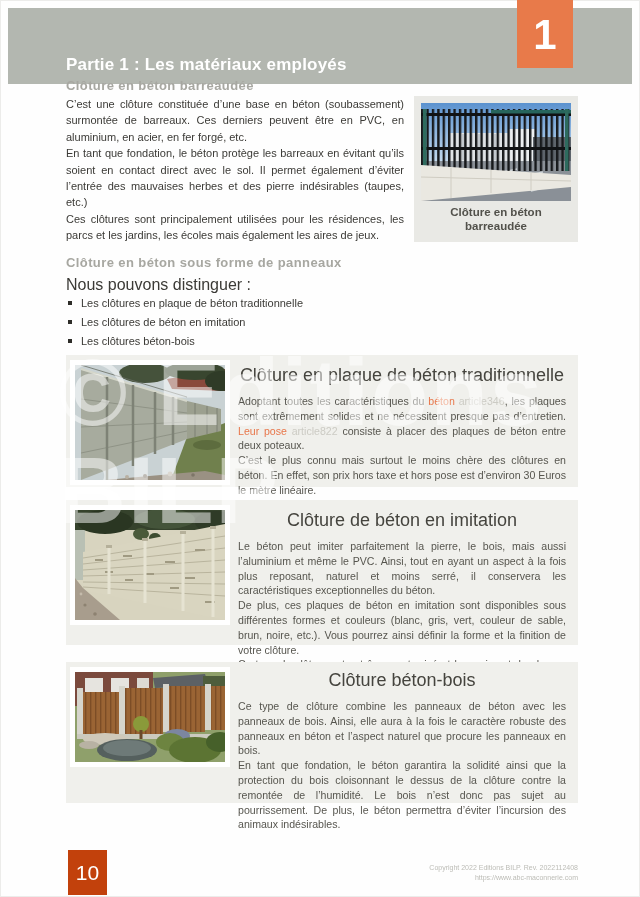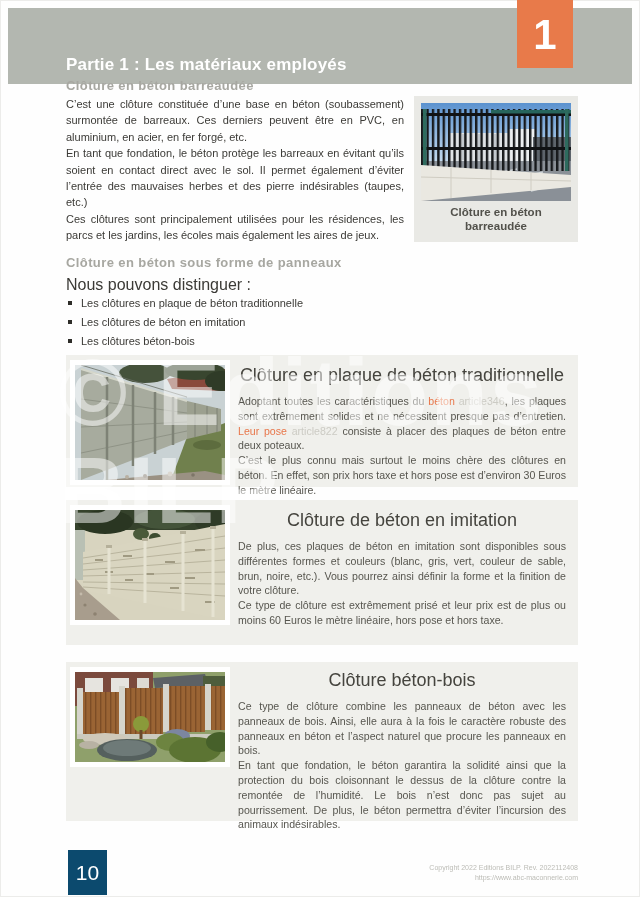--- a/index.html
+++ b/index.html
@@ -34,41 +34,41 @@
 
   .s2-intro { position:absolute; left:66px; top:276px; font-size:16px; color:#3b3a36; }
   .bullets { position:absolute; left:66px; top:297px; margin:0; padding:0; list-style:none; font-size:11px; color:#3b3a36; }
   .bullets li { margin:0 0 7px; padding-left:15px; position:relative; }
   .bullets li::before { content:""; position:absolute; left:2px; top:4px; width:4px; height:4px; background:#2e2d29; }
 
   
   .panel { position:absolute; left:66px; width:512px; background:#f0f0ec; box-sizing:border-box; }
   .panel-1 { top:355px; height:132px; }
   .panel-2 { top:500px; height:145px; }
-  .panel-3 { top:662px; height:159px; }
+  .panel-3 { top:662px; height:141px; }
   .panel-photo { position:absolute; left:4px; top:5px; background:#ffffff; padding:5px; }
   .panel-photo svg { display:block; }
   .panel-body { position:absolute; left:172px; top:10px; width:328px; }
   .panel-3 .panel-body { top:8px; }
   .panel-title { font-size:18px; font-weight:normal; color:#45443e; margin:0 0 8px;text-align:center; }
   .panel-text { font-size:10.6px; line-height:14.8px; color:#57564f; text-align:justify; }
   .panel-text p { margin:0; }
   .seg-link { color:#e8764a; }
   .seg-ref { color:#cccbc4; }
 
   
   .watermark {
     position:absolute; left:58px; top:344px; z-index:6; pointer-events:none;
     font-size:94px; font-weight:bold; line-height:1.04; letter-spacing:2px;
     color:rgba(255,255,255,0.5); white-space:pre-line;
   }
 
   
   .page-num {
-    position:absolute; left:68px; top:850px; width:39px; height:45px; background:#0c4a6e;
+    position:absolute; left:68px; top:850px; width:39px; height:45px; background:#c2410c;
     color:#ffffff; font-size:21px; display:flex; align-items:center; justify-content:center;
   }
   .footer-copy { position:absolute; right:62px; top:863px; text-align:right; font-size:7px; line-height:9.5px; color:#bcbcb6; }
   .footer-copy .url { display:block; }
 </style>
 </head>
 <body>
 
 <div class="page">
 
@@ -178,20 +178,21 @@
           <rect x="135" y="16" width="6" height="3" fill="#b5b09a"></rect>
         <polygon points="0,68 8,78 45,110 0,110" fill="#a89d8d"></polygon>
         <circle cx="10" cy="95" r="1.6" fill="#8d8271"></circle>
           <circle cx="20" cy="104" r="1.8" fill="#8d8271"></circle>
           <circle cx="6" cy="84" r="1.4" fill="#c4bbab"></circle>
       </svg>
     </div>
     <div class="panel-body">
       <h3 class="panel-title">Clôture de béton en imitation</h3>
       <div class="panel-text">
+        <p>Le béton peut imiter parfaitement la pierre, le bois, mais aussi l’aluminium et même le PVC. Ainsi, tout en ayant un aspect à la fois plus reposant, naturel et moins serré, il conservera les caractéristiques exceptionnelles du béton.</p>
         <p>De plus, ces plaques de béton en imitation sont disponibles sous différentes formes et couleurs (blanc, gris, vert, couleur de sable, brun, noire, etc.). Vous pourrez ainsi définir la forme et la finition de votre clôture.</p>
         <p>Ce type de clôture est extrêmement prisé et leur prix est de plus ou moins 60 Euros le mètre linéaire, hors pose et hors taxe.</p>
       </div>
     </div>
   </div>
 
   <div class="panel panel-3">
     <div class="panel-photo">
       <svg width="150" height="90" viewBox="0 0 150 90">
         <defs>

